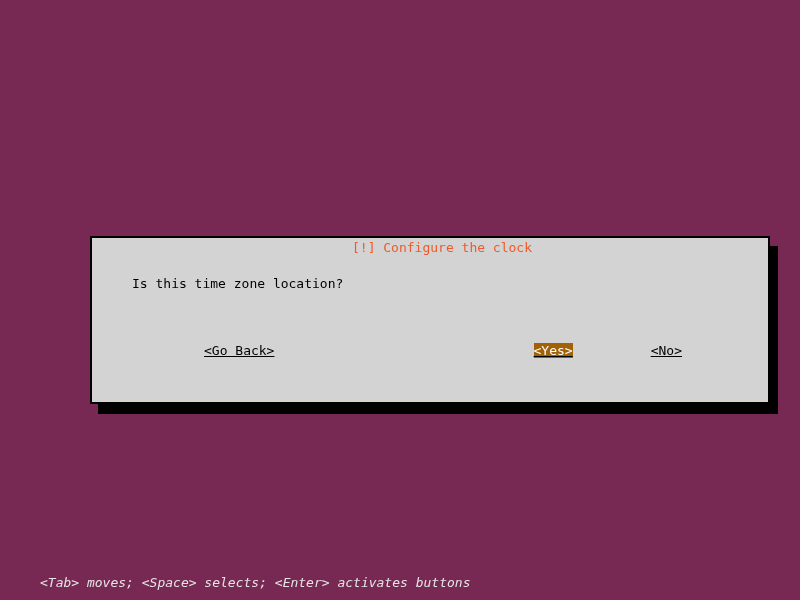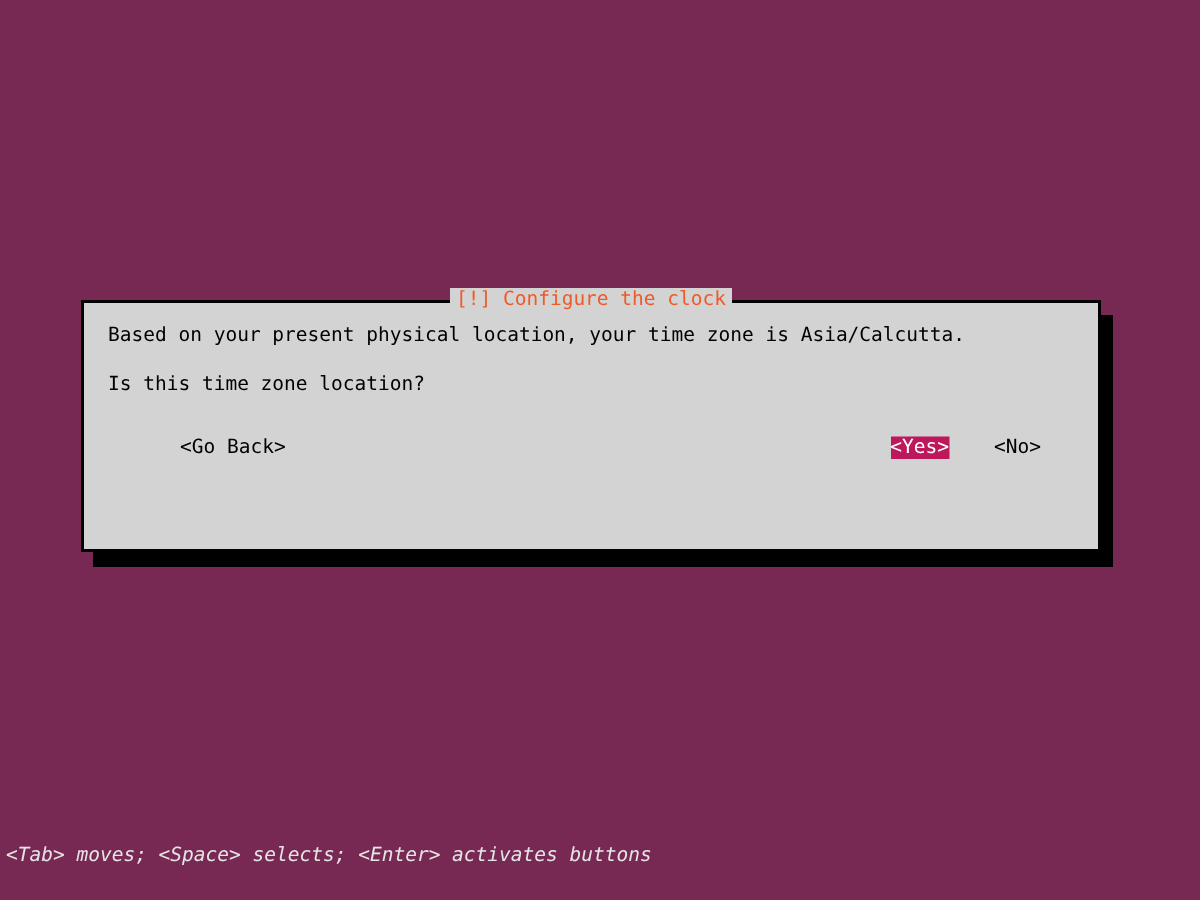--- a/index.html
+++ b/index.html
@@ -1,16 +1,16 @@
 <!DOCTYPE html>
 <html><head>
   <meta charset="utf-8">
   <style>
     * {
-      margin: 0;
+      margin: 12px;
       padding: 0;
       box-sizing: border-box;
     }
     body {
       width: 800px;
       height: 600px;
       background-color: #772953;
       font-family: "DejaVu Sans Mono", "Courier New", monospace;
       font-size: 13px;
       position: relative;
@@ -50,39 +50,40 @@
       color: #000000;
       line-height: 1.5;
     }
     .dialog-content p {
       margin-bottom: 13px;
     }
     .button-row {
       padding: 0 16px;
       display: flex;
       color: #000000;
+      text-decoration: underline;
     }
     .button-spacer-1 {
       width: 48px;
     }
     .button-spacer-2 {
       flex: 1;
     }
     .button-spacer-3 {
       width: 30px;
     }
     .button-spacer-4 {
       width: 22px;
     }
     .btn {
       cursor: pointer;
       white-space: pre;
     }
     .btn-selected {
-      background-color: #be185d;
+      background-color: #a16207;
       color: #ffffff;
     }
     .status-bar {
       position: absolute;
       bottom: 22px;
       left: 4px;
       color: #e5e5e5;
       white-space: pre;
       font-style: italic;
     }
@@ -90,21 +91,20 @@
 </head>
 <body>
 
 <div class="dialog-shadow"></div>
 
 <div class="dialog">
   <div class="dialog-title">
     <span class="dialog-title-inner">[!] Configure the clock</span>
   </div>
   <div class="dialog-content">
-    <p>Based on your present physical location, your time zone is Asia/Calcutta.</p>
     <p>Is this time zone location?</p>
   </div>
   <div class="button-row">
     <span class="button-spacer-1"></span>
     <span class="btn">&lt;Go Back&gt;</span>
     <span class="button-spacer-2"></span>
     <span class="btn btn-selected">&lt;Yes&gt;</span>
     <span class="button-spacer-3"></span>
     <span class="btn">&lt;No&gt;</span>
     <span class="button-spacer-4"></span>

